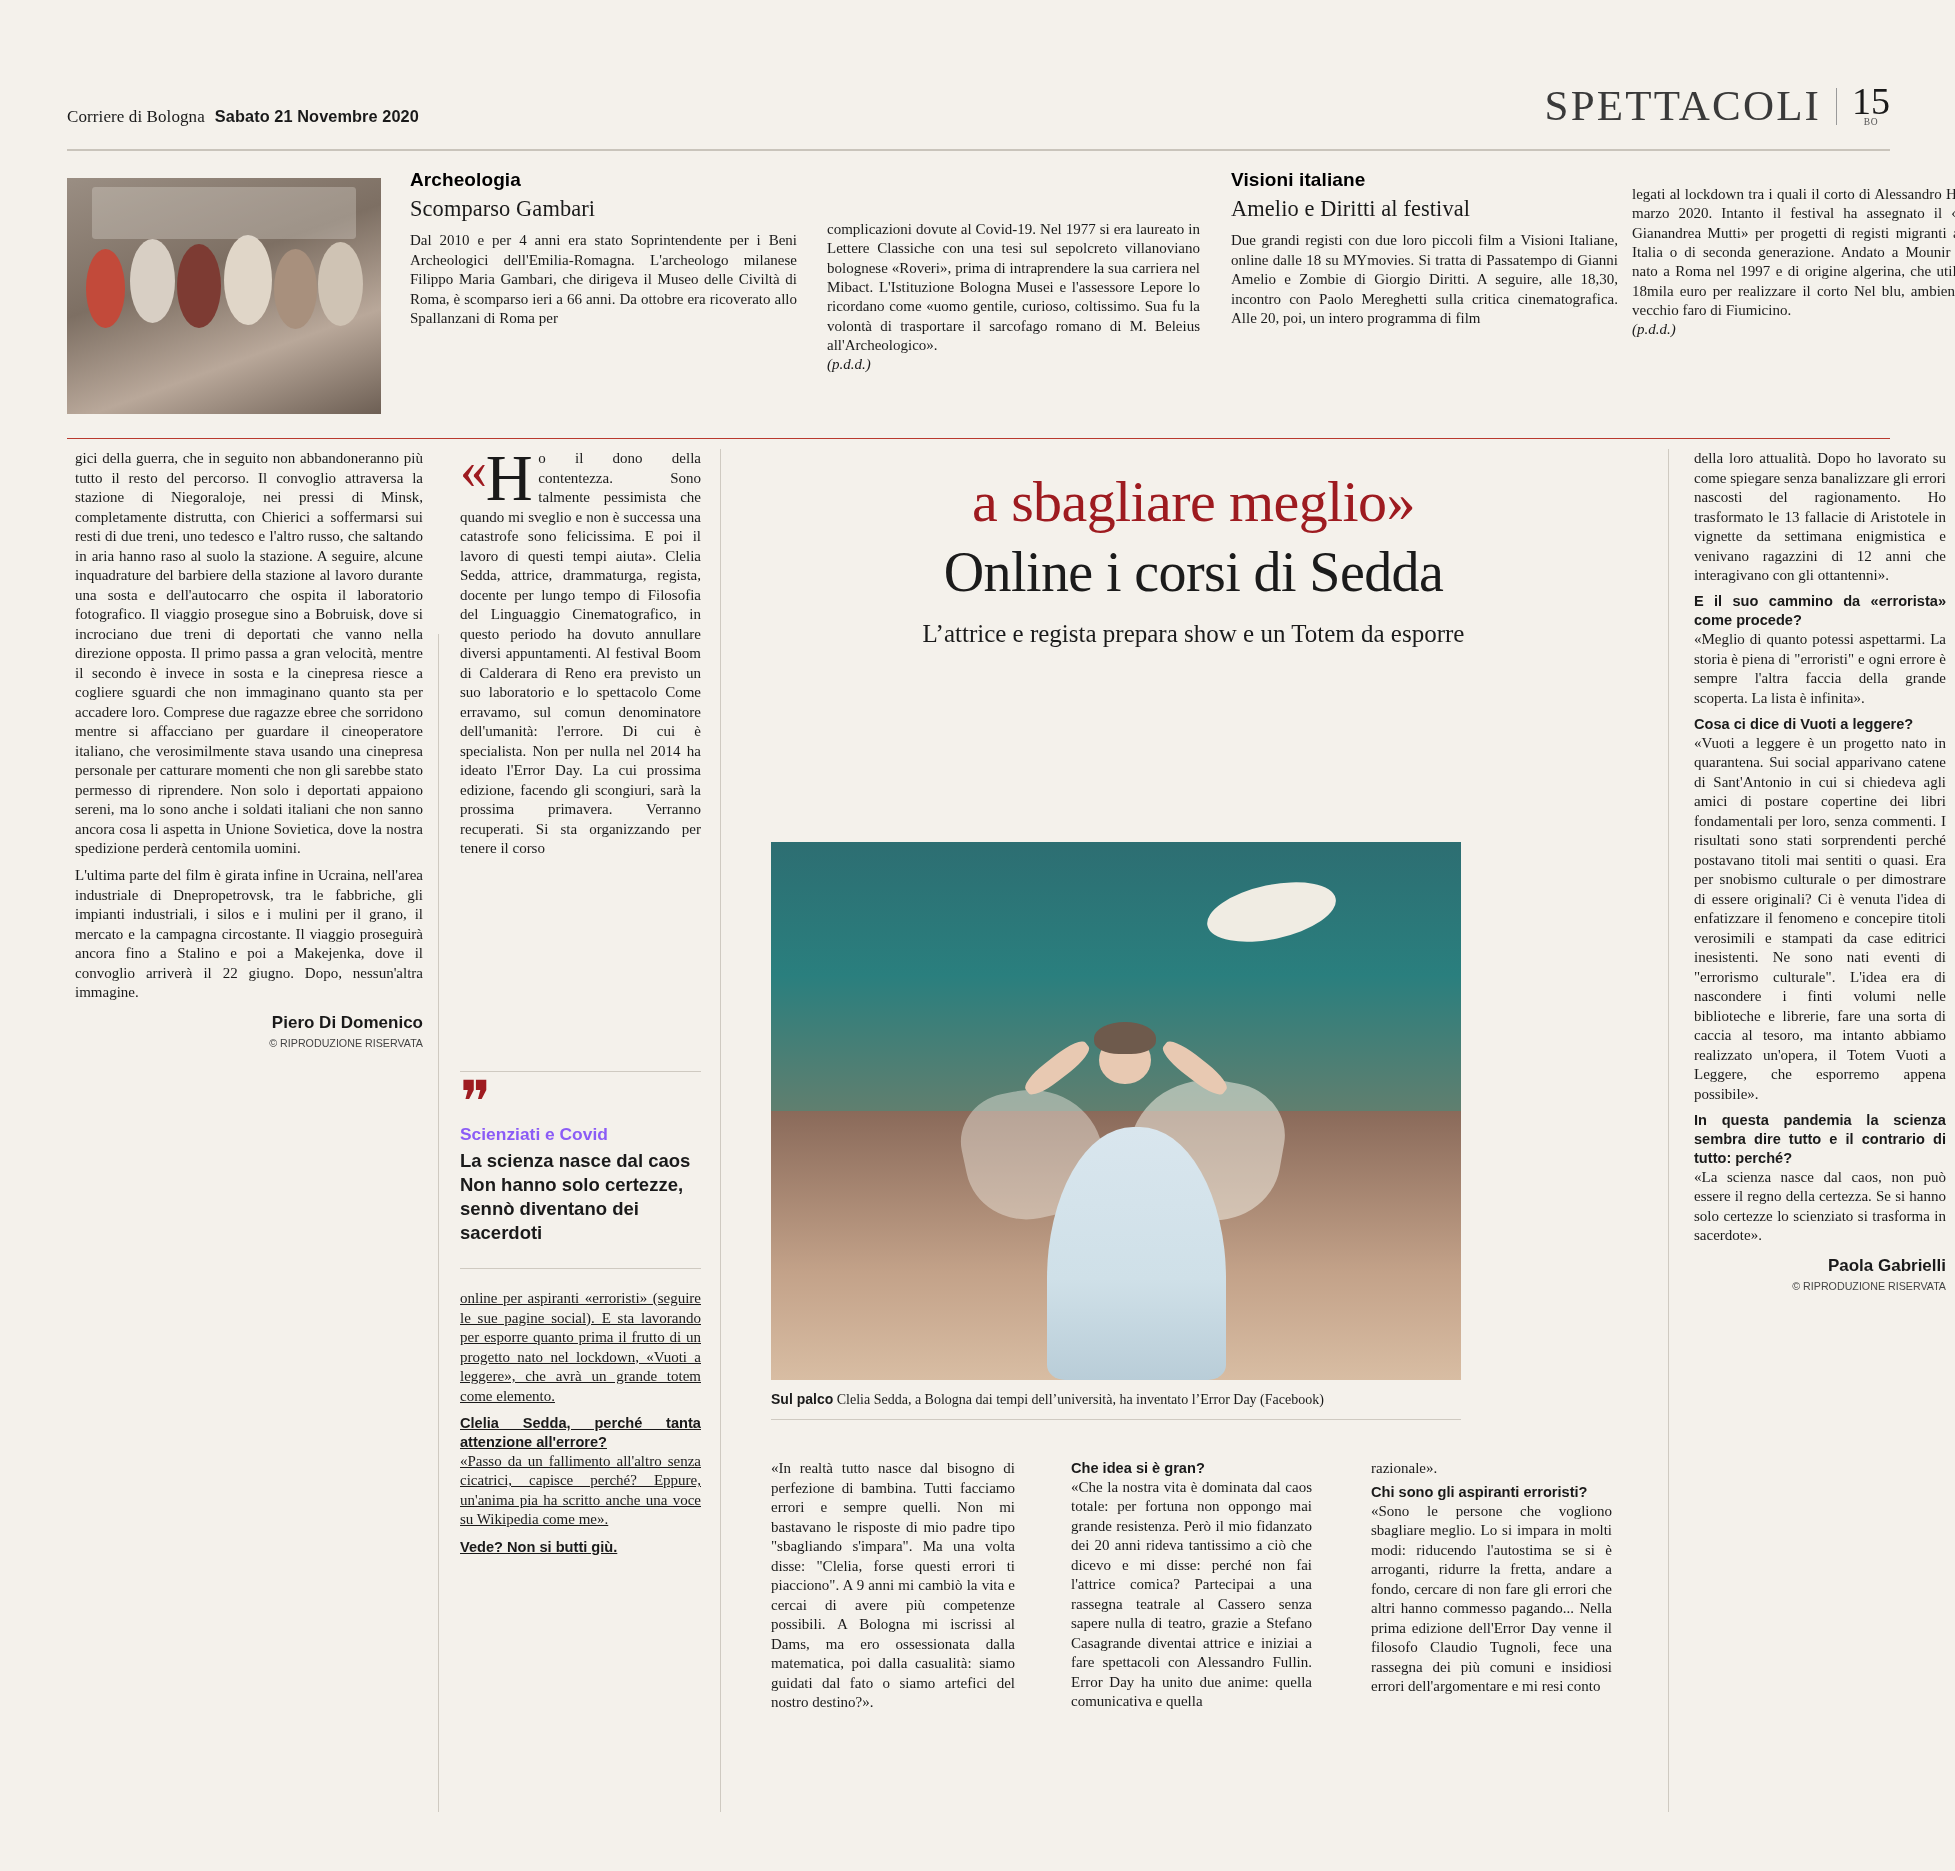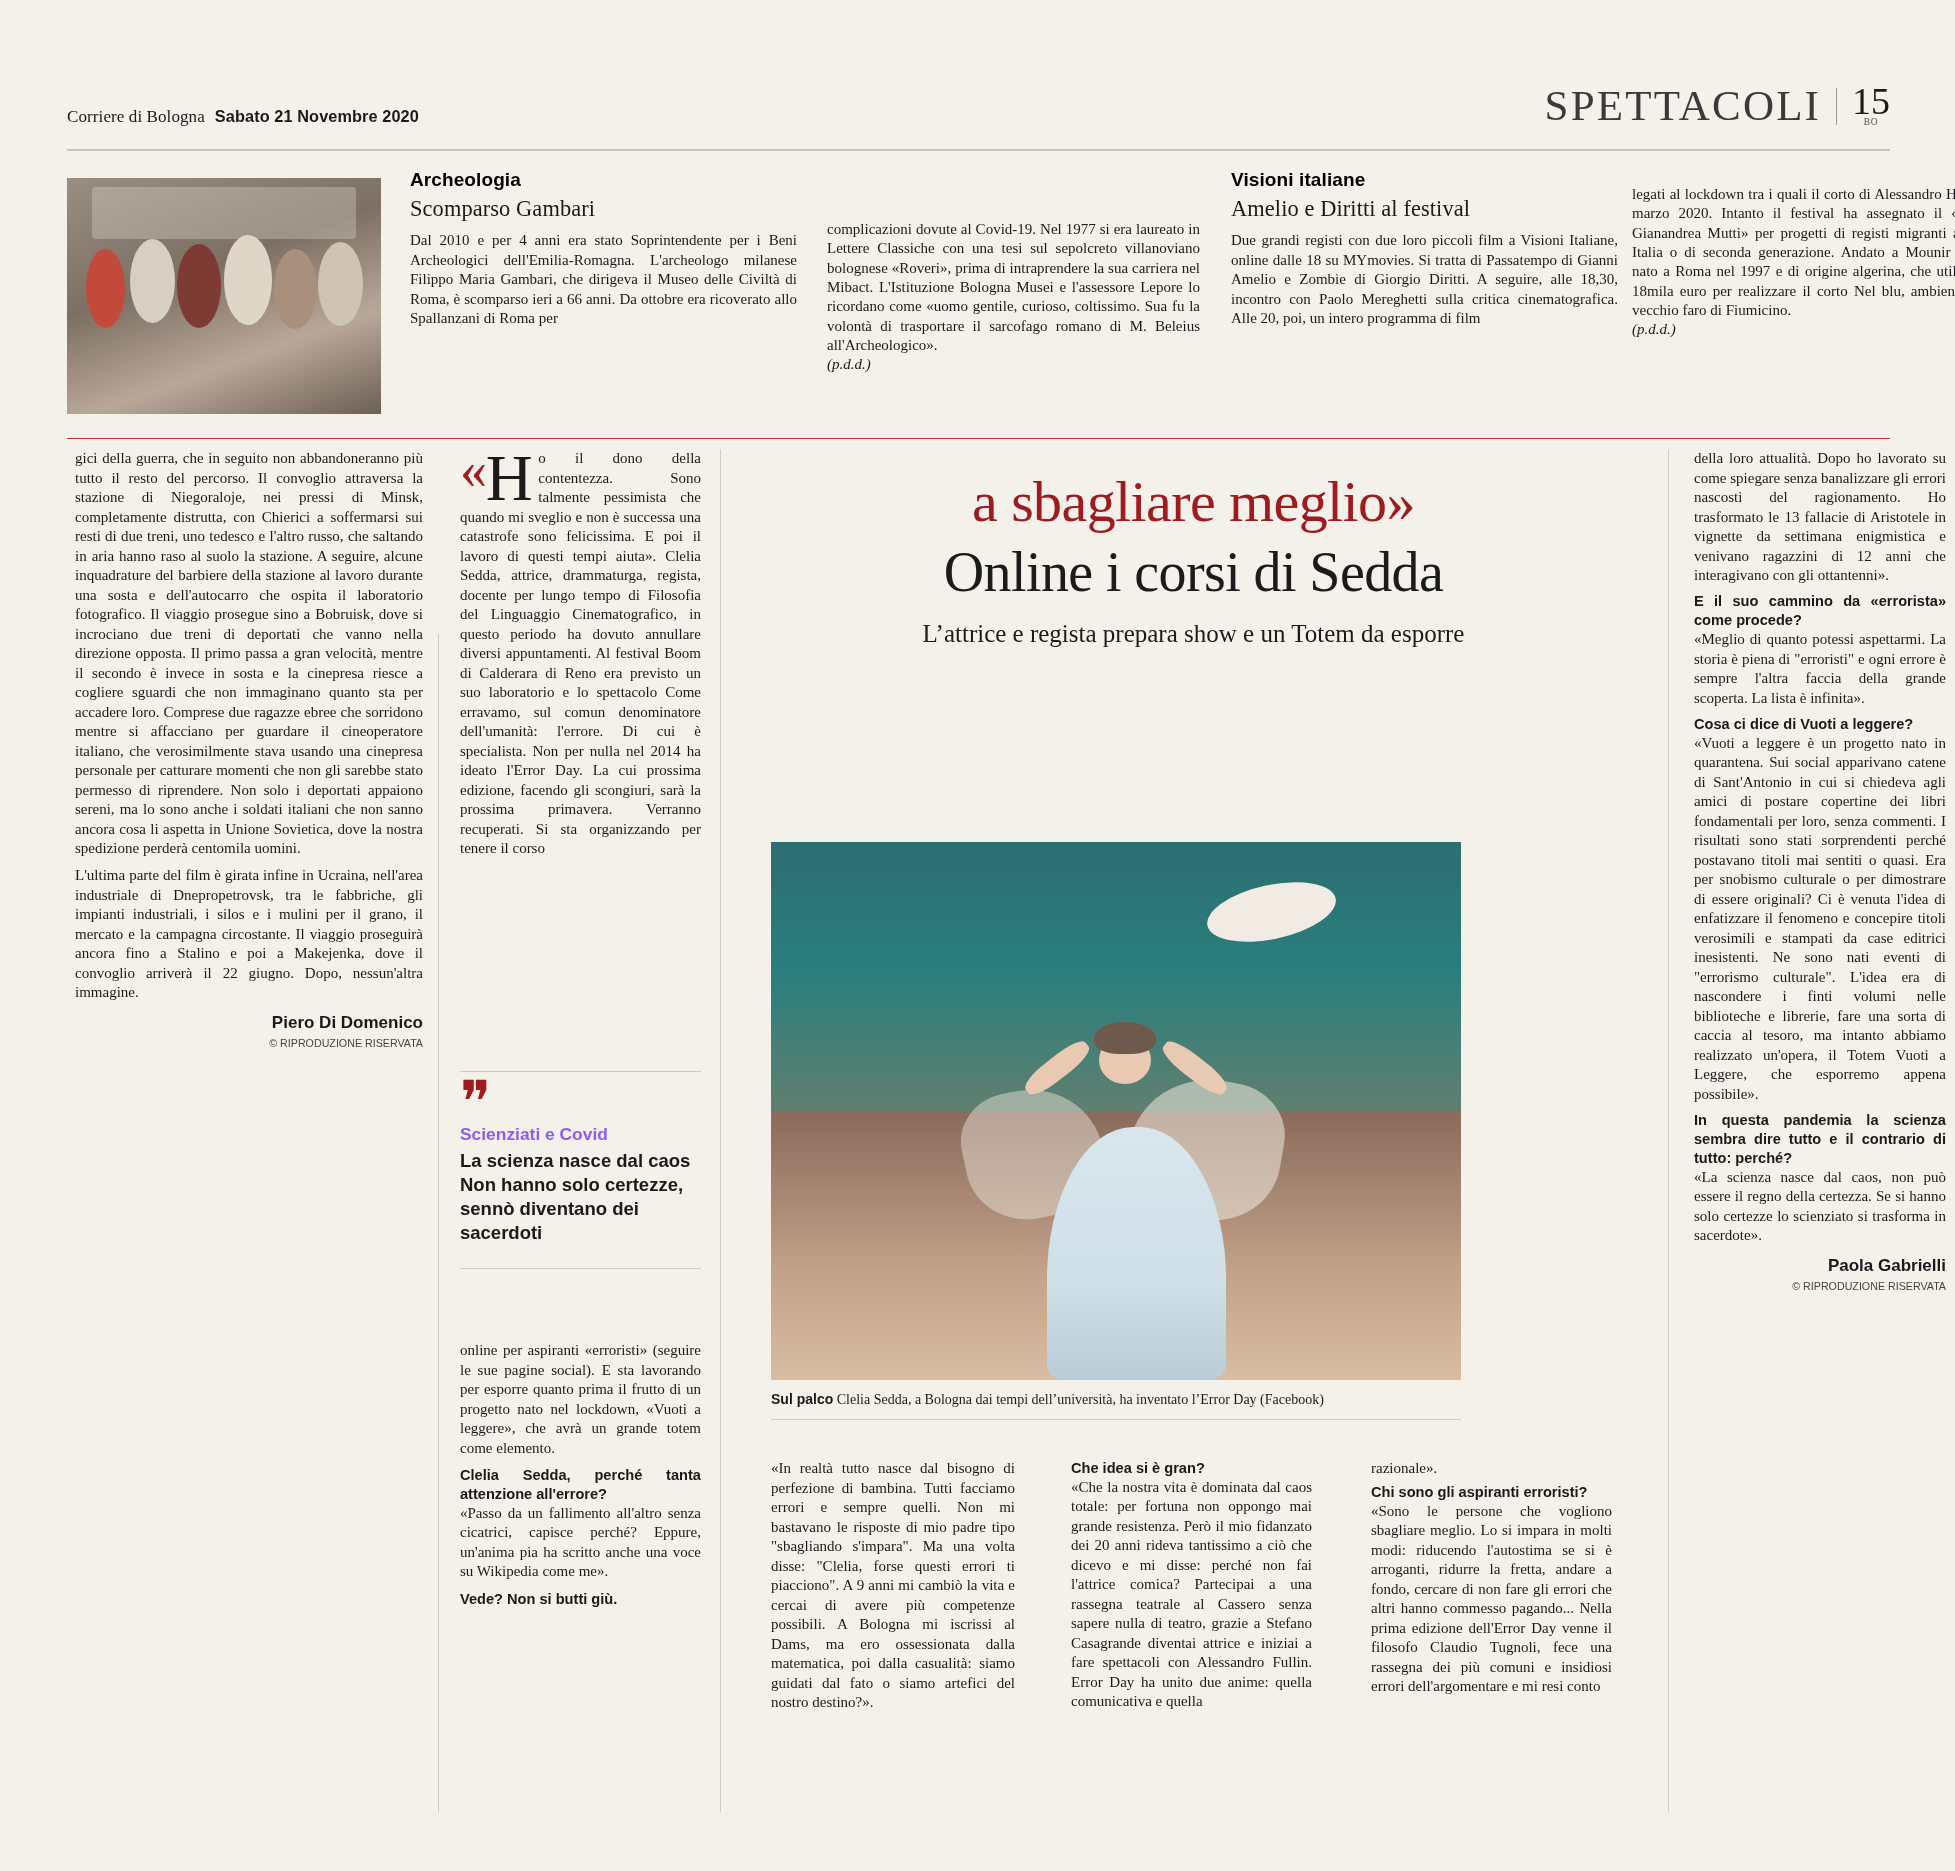--- a/index.html
+++ b/index.html
@@ -205,21 +205,21 @@
     </div>
 
     <div style="position:absolute;left:393px;top:634px;width:241px;">
       <div class="hr-soft" style="left:0;top:-12.3px;width:241px;"></div>
       <div class="quote-mark" style="font-size:58px;">❞</div>
       <div class="box-label">Scienziati e Covid</div>
       <div class="box-text">La scienza nasce dal caos Non hanno solo certezze, sennò diventano dei sacerdoti</div>
       <div class="hr-soft" style="left:0;top:185px;width:241px;"></div>
     </div>
 
-    <div class="col" style="left:393px;top:892px;width:241px;">
+    <div class="col" style="left:393px;top:840px;width:241px;text-decoration:underline;">
       <p>online per aspiranti «erroristi» (seguire le sue pagine social). E sta lavorando per esporre quanto prima il frutto di un progetto nato nel lockdown, «Vuoti a leggere», che avrà un grande totem come elemento.</p>
       <p class="bold" style="margin-top:7.9px;">Clelia Sedda, perché tanta attenzione all'errore?</p>
       <p>«Passo da un fallimento all'altro senza cicatrici, capisce perché? Eppure, un'anima pia ha scritto anche una voce su Wikipedia come me».</p>
       <p class="bold" style="margin-top:7.9px;">Vede? Non si butti giù.</p>
     </div>
 
     <div class="col" style="left:704px;top:1010px;width:244px;">
       <p>«In realtà tutto nasce dal bisogno di perfezione di bambina. Tutti facciamo errori e sempre quelli. Non mi bastavano le risposte di mio padre tipo "sbagliando s'impara". Ma una volta disse: "Clelia, forse questi errori ti piacciono". A 9 anni mi cambiò la vita e cercai di avere più competenze possibili. A Bologna mi iscrissi al Dams, ma ero ossessionata dalla matematica, poi dalla casualità: siamo guidati dal fato o siamo artefici del nostro destino?».</p>
     </div>
 

